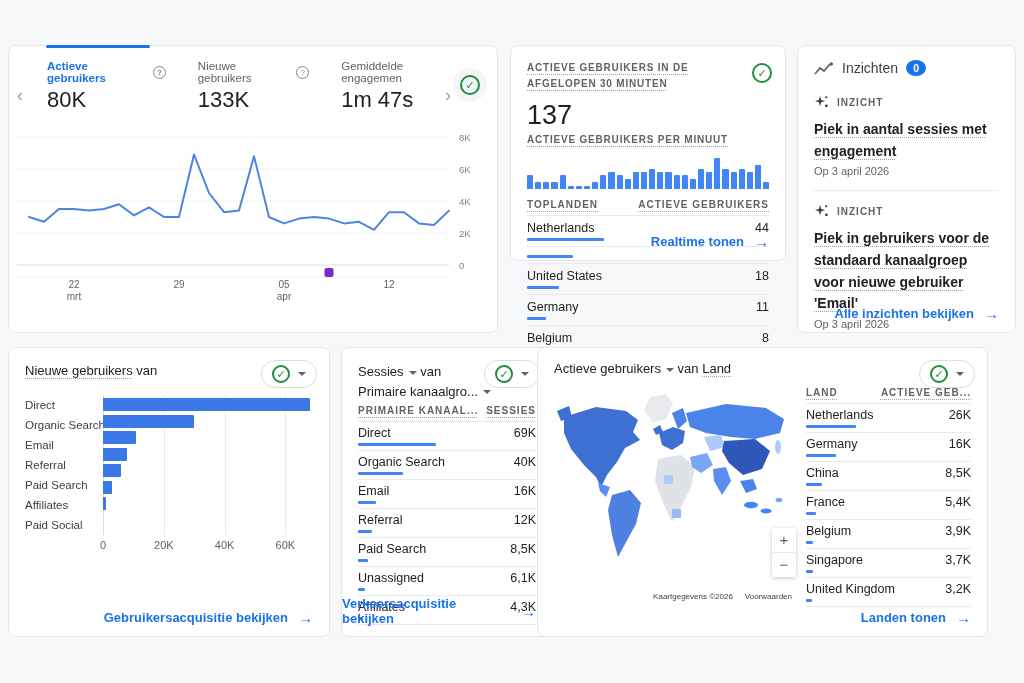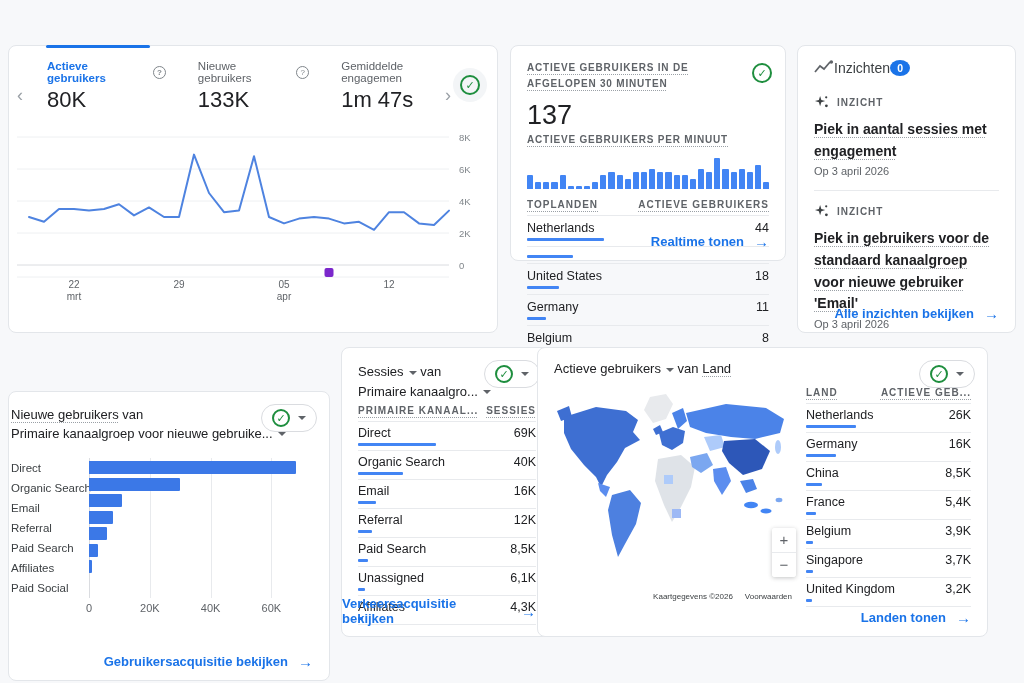--- a/index.html
+++ b/index.html
@@ -49,32 +49,32 @@
   .rt-sub{font-size:10px;letter-spacing:.8px;color:#5f6368;margin-top:3px;font-weight:bold;}
   .rt-bars{display:flex;align-items:flex-end;gap:2px;height:34px;margin-top:10px;}
   .rt-bar{flex:1;background:#4285f4;border-radius:1px 1px 0 0;}
   .thead{display:flex;justify-content:space-between;margin-top:10px;padding-bottom:5px;border-bottom:1px solid #e8eaed;}
   .trow{position:relative;border-bottom:1px solid #e8eaed;padding:5px 0 5px;}
   .trow-line{display:flex;justify-content:space-between;font-size:12.5px;color:#202124;}
   .trow-bar{height:3px;background:#4285f4;border-radius:1px;margin-top:3px;}
 
   
   #card-insights{padding:14px 16px;}
-  .ins-head{display:flex;align-items:flex-start;}
+  .ins-head{display:flex;align-items:flex-end;gap:8px;}
   .ins-title{font-size:14px;color:#3c4043;}
   .badge{min-width:16px;height:16px;border-radius:50%;background:#1a73e8;color:#fff;font-size:10.5px;
     display:flex;align-items:center;justify-content:center;font-weight:bold;padding:0 2px;}
   .insight{padding:13px 0;cursor:pointer;}
   .insight + .insight{border-top:1px solid #e8eaed;}
   .insight-head{display:flex;align-items:center;gap:8px;}
   .insight-title{font-size:14px;color:#202124;margin-top:9px;line-height:1.55;font-weight:bold;}
   .insight-date{font-size:11px;color:#5f6368;margin-top:3px;}
 
   
-  #card-newusers{padding:14px 2px;margin-top:44px;}
+  #card-newusers{padding:14px 16px;}
   .hbar-wrap{display:flex;margin-top:14px;}
   .hbar-labels{width:78px;flex:none;}
   .hbar-label{height:20px;line-height:20px;font-size:11.5px;color:#3c4043;white-space:nowrap;}
   .hbar-plot{position:relative;width:228px;height:140px;}
   .vgrid{position:absolute;top:0;bottom:0;border-left:1px solid #e8eaed;}
   .vgrid.zero{border-left-color:#dadce0;}
   .hbar{height:13px;margin:3.5px 0;background:#3b78e7;position:relative;z-index:1;border-radius:0 1px 1px 0;}
   .hbar-xaxis{position:relative;height:16px;margin-left:78px;width:228px;margin-top:4px;}
   .hbar-xaxis span{position:absolute;transform:translateX(-50%);font-size:11px;color:#5f6368;}
 
@@ -271,23 +271,20 @@
       </div>
     <div class="link">
       <span>Alle inzichten bekijken</span>
     </div>
   </div>
 
   <div class="card" id="card-newusers">
     <div class="card-title">
       <span class="dotted">Nieuwe gebruikers</span>
       <span>van</span><br>
-      <span>
-        <span>Primaire kanaalgroep voor nieuwe gebruike...</span><span class="caret"></span>
-      </span>
     </div>
     <div class="pill">
       <span class="check" style="width:18px;height:18px;"></span>
       <span class="caret" style="margin-left:0;"></span>
     </div>
     <div class="hbar-wrap">
       <div class="hbar-labels" id="hbar-labels">
           <div class="hbar-label">Direct</div>
           <div class="hbar-label">Organic Search</div>
           <div class="hbar-label">Email</div>

